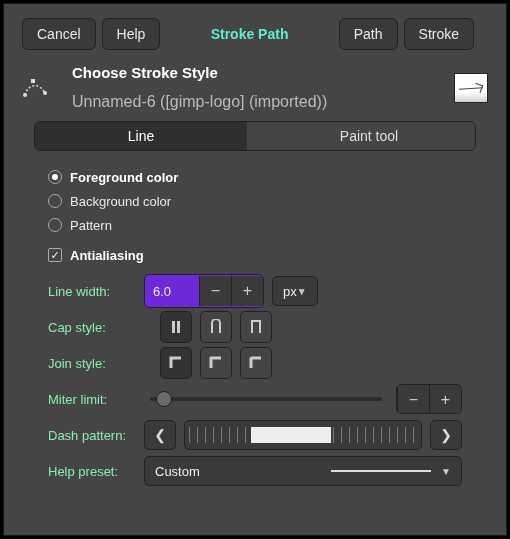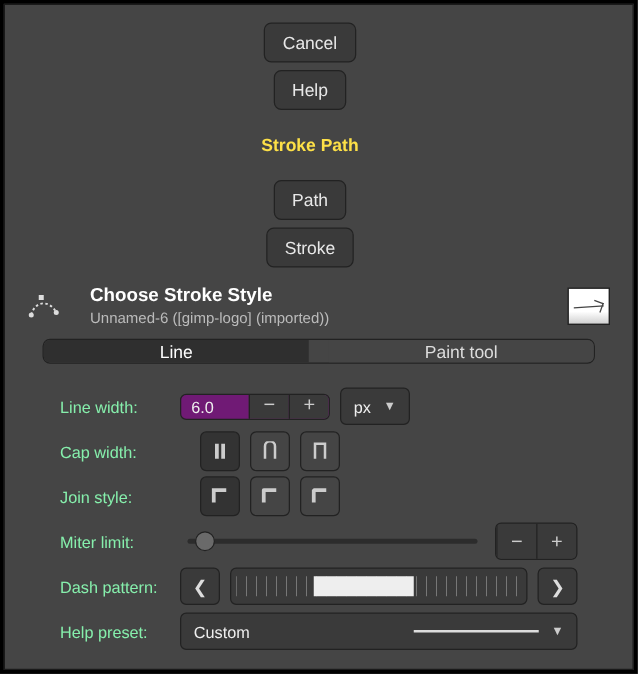--- a/index.html
+++ b/index.html
@@ -18,53 +18,52 @@
     width: 504px;
     height: 533px;
     margin: 3px;
     display: flex;
     flex-direction: column;
   }
   .topbar {
     display: flex;
     gap: 6px;
     padding: 14px 32px 10px 18px;
-    align-items: center;
-    flex-direction: column;
+    align-items: flex-end;
   }
   .btn {
     background: #3a3a3a;
     border: 1px solid #222;
     border-radius: 6px;
     color: #e8e8e8;
     height: 32px;
     padding: 0 14px;
     font-size: 14px;
     display: flex;
     align-items: center;
     justify-content: center;
     cursor: pointer;
   }
   .btn.flat {
     background: transparent;
     border: none;
     font-weight: bold;
-    color: #fde047;
+    color: #5eead4;
   }
   .spacer { flex: 1; }
   .header {
     display: flex;
     align-items: center;
     padding: 4px 18px 10px 18px;
     gap: 24px;
   }
   .header-icon svg { display:block; }
   .header-text { flex: 1; }
   .header-title { font-size: 15px; font-weight: bold; color: #fff; }
-  .header-sub { font-size: 12px; color: #bbb; margin-top: 2px; }
+  .header-sub { font-size: 16px; color: #bbb; margin-top: 12px; }
   .preview {
     width: 34px; height: 30px;
     background: linear-gradient(to bottom,#ffffff 0%,#ffffff 65%,#d0d0d0 100%);
     border: 1px solid #222;
     position: relative;
   }
   .preview::after {
     content: "";
     position: absolute;
     left: 4px; right: 4px; top: 14px;
@@ -79,21 +78,21 @@
     border-top: 1px solid #444;
     border-right: 1px solid #444;
     transform: rotate(20deg);
   }
   .tabs {
     display: flex;
     margin: 0 30px 10px 30px;
     border: 1px solid #222;
     border-radius: 6px;
     overflow: hidden;
-    height: 20px;
+    height: 30px;
   }
   .tab {
     flex: 1;
     display: flex;
     align-items: center;
     justify-content: center;
     font-size: 14px;
     color: #ddd;
     cursor: pointer;
   }
@@ -136,24 +135,24 @@
     height: 36px;
     gap: 8px;
   }
   .label {
     width: 88px;
     color: #86efac;
   }
   .numbox {
     display: flex;
     align-items: center;
-    background: #701a75;
-    border: 1px solid #222;
-    border-radius: 5px;
-    height: 21px;
+    background: #6d28d9;
+    border: 1px solid #222;
+    border-radius: 5px;
+    height: 34px;
     overflow: hidden;
   }
   .numbox .val {
     width: 54px;
     padding: 0 8px;
     color: #eee;
     background: transparent;
   }
   .stepbtn {
     width: 32px; height: 30px;
@@ -163,21 +162,20 @@
     color: #ccc; font-size: 16px; cursor: pointer;
   }
   .select {
     display: flex;
     align-items: center;
     background: #3a3a3a;
     border: 1px solid #222;
     border-radius: 5px;
     height: 30px;
     padding: 0 10px;
-    gap: 10px;
     color: #eee;
     cursor: pointer;
   }
   .chev { font-size: 10px; color: #ccc; }
   .iconbtn {
     width: 32px; height: 32px;
     border: 1px solid #222;
     border-radius: 5px;
     display: flex; align-items: center; justify-content: center;
     color: #ccc; cursor: pointer;
@@ -292,38 +290,56 @@
       <div class="header-sub">Unnamed-6 ([gimp-logo] (imported))</div>
     </div>
     <div class="preview"></div>
   </div>
 
   <div class="tabs">
     <div class="tab active">Line</div>
     <div class="tab">Paint tool</div>
   </div>
 
+  <div class="panel">
+    <div class="radio-row">
+      <div class="radio checked"></div>
+      <span class="bold">Foreground color</span>
+    </div>
+    <div class="radio-row">
+      <div class="radio"></div>
+      <span>Background color</span>
+    </div>
+    <div class="radio-row">
+      <div class="radio"></div>
+      <span>Pattern</span>
+    </div>
+    <div class="check-row" style="margin-top:6px;">
+      <div class="check">✓</div>
+      <span class="bold">Antialiasing</span>
+    </div>
+  </div>
 
   <div class="form">
 
     <div class="row">
       <div class="label">Line width:</div>
       <div class="numbox">
         <div class="val">6.0</div>
         <div class="stepbtn">−</div>
         <div class="stepbtn">+</div>
       </div>
       <div class="select">
         <span>px</span>
         <span class="chev">▼</span>
       </div>
     </div>
 
     <div class="row">
-      <div class="label">Cap width:</div>
+      <div class="label">Cap style:</div>
       <div style="width:8px"></div>
       <div class="iconbtn active">
         <svg width="16" height="16">
             <rect x="4" y="2" width="3" height="12" fill="#ccc"></rect>
             <rect x="9" y="2" width="3" height="12" fill="#ccc"></rect>
           </svg>
       </div>
       <div class="iconbtn">
         <svg width="16" height="16">
             <path d="M4 14 V4 a4 4 0 0 1 8 0 V14" stroke="#ccc" stroke-width="2" fill="none"></path>

